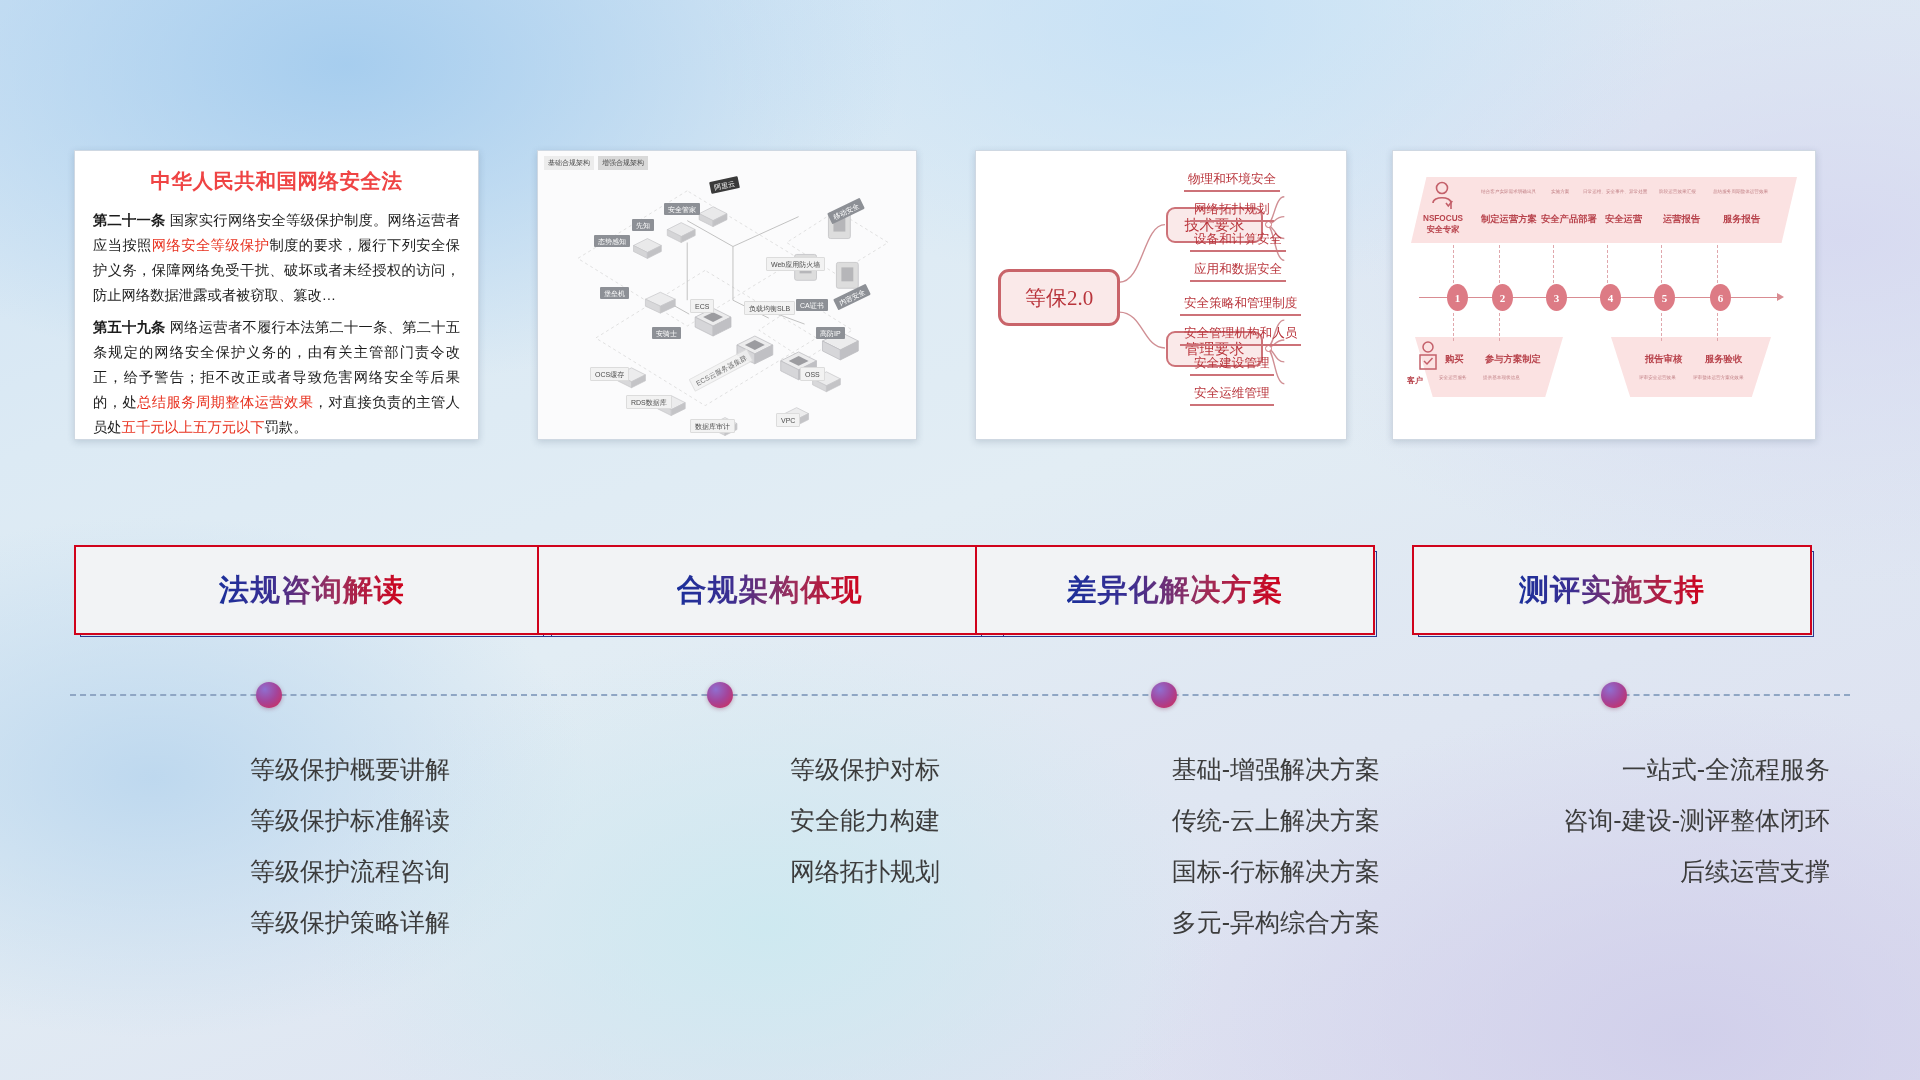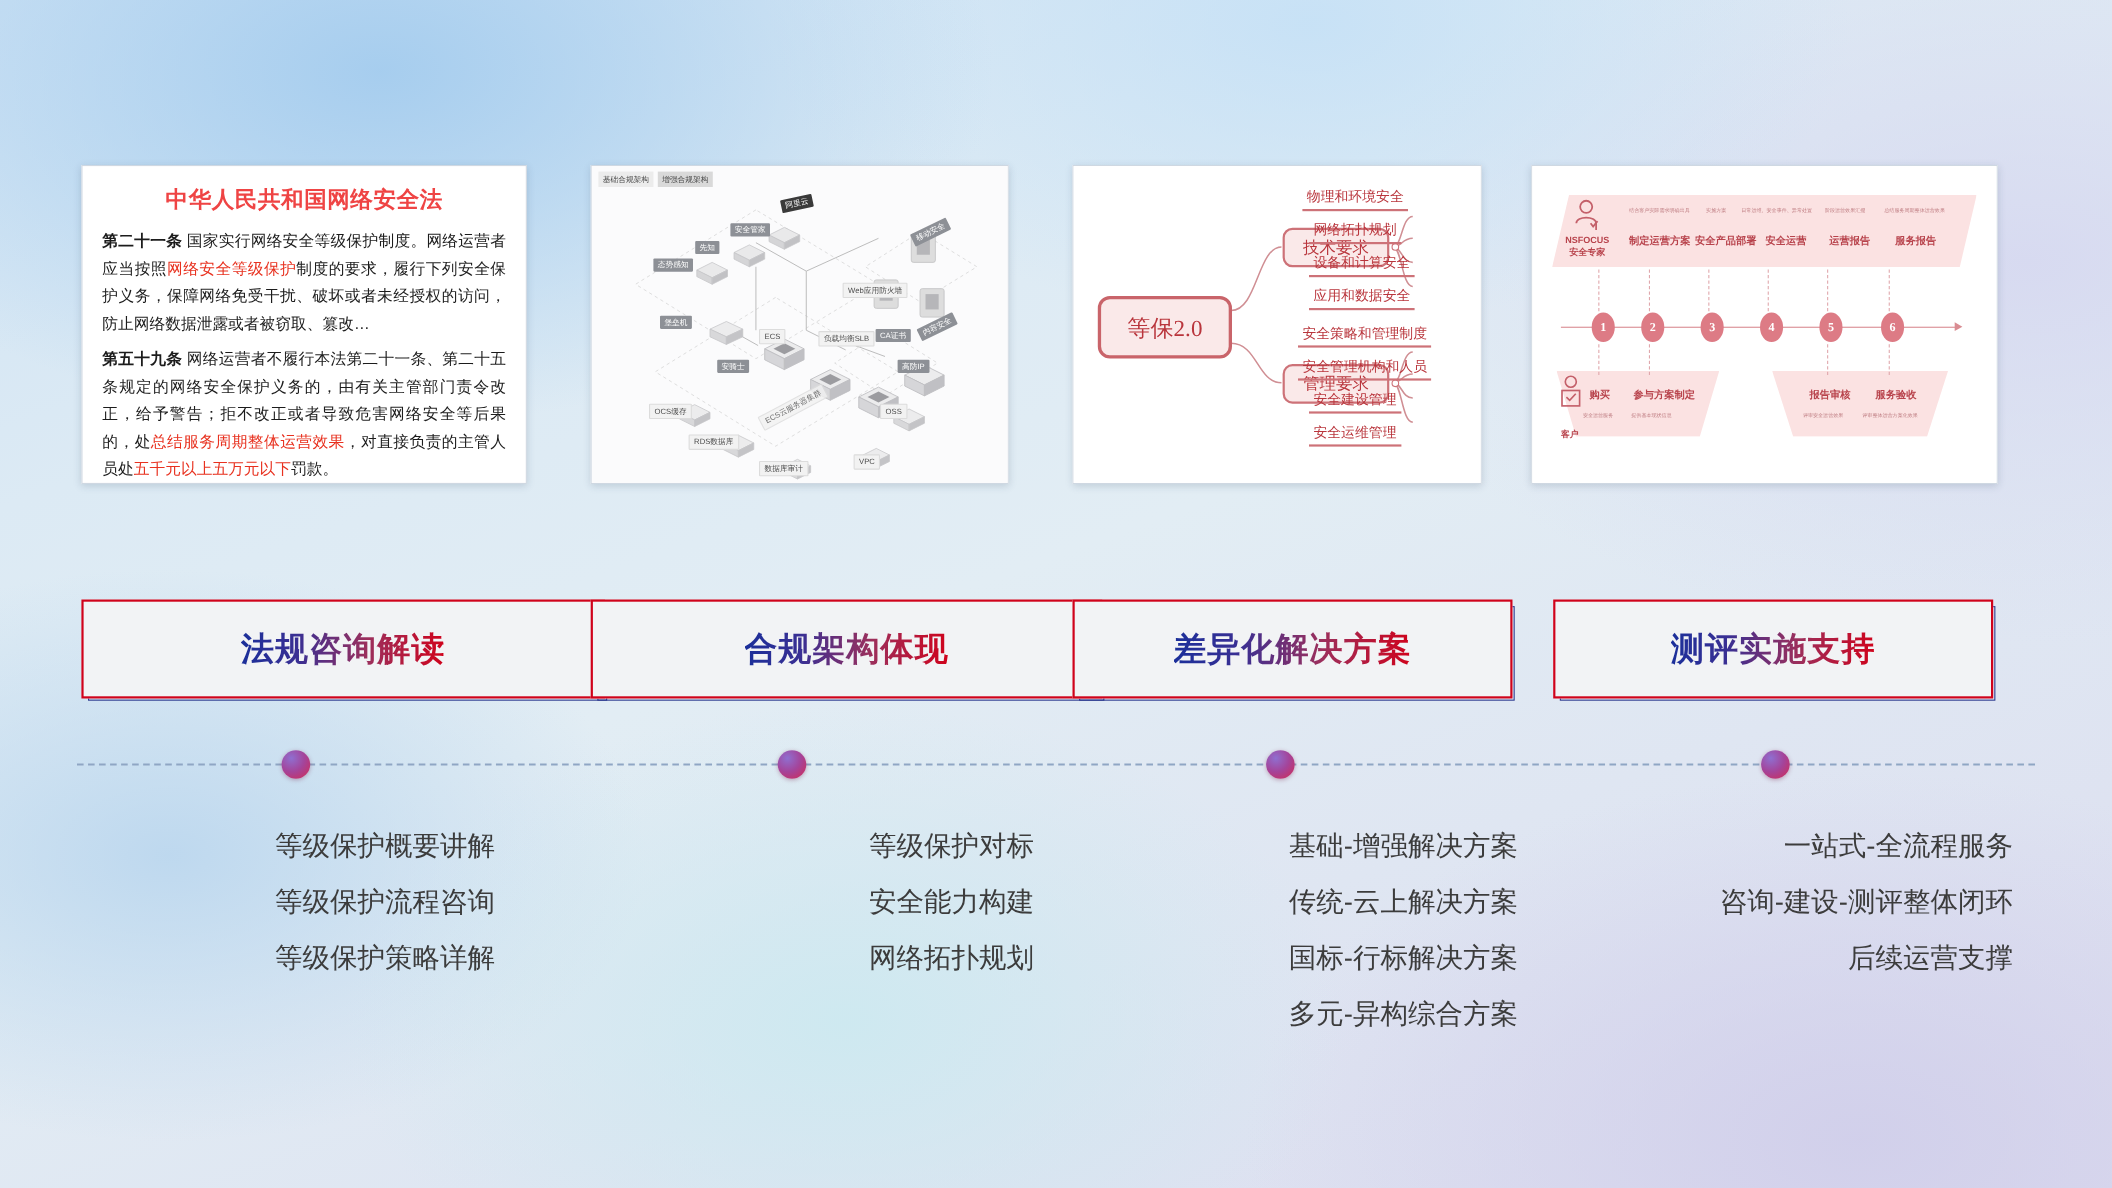--- a/index.html
+++ b/index.html
@@ -385,21 +385,21 @@
       <div class="tl-dash" style="left:60px;top:162px;height:28px;"></div>
       <div class="tl-dash" style="left:106px;top:162px;height:28px;"></div>
       <div class="tl-dash" style="left:268px;top:162px;height:28px;"></div>
       <div class="tl-dash" style="left:324px;top:162px;height:28px;"></div>
 
       <svg style="position:absolute;left:24px;top:190px;" width="22" height="32" viewBox="0 0 22 32">
         <circle cx="11" cy="6" r="5" fill="none" stroke="#c4606a" stroke-width="1.5"></circle>
         <rect x="3" y="14" width="16" height="14" fill="none" stroke="#c4606a" stroke-width="1.5"></rect>
         <path d="M7 20 l3 3 5.5-6" fill="none" stroke="#c4606a" stroke-width="1.5"></path>
       </svg>
-      <div class="tl-lab" style="left:26px;top:224px;font-size:8px;margin-top:14px;">客户</div>
+      <div class="tl-lab" style="left:14px;top:224px;font-size:8px;">客户</div>
 
       <div class="tl-lab" style="left:52px;top:202px;">购买</div>
       <div class="tl-sub" style="left:46px;top:224px;">安全运营服务</div>
       <div class="tl-lab" style="left:92px;top:202px;">参与方案制定</div>
       <div class="tl-sub" style="left:90px;top:224px;">提供基本现状信息</div>
       <div class="tl-lab" style="left:252px;top:202px;">报告审核</div>
       <div class="tl-sub" style="left:246px;top:224px;">评审安全运营效果</div>
       <div class="tl-lab" style="left:312px;top:202px;">服务验收</div>
       <div class="tl-sub" style="left:300px;top:224px;">评审整体运营方案化效果</div>
     </div>
@@ -425,20 +425,21 @@
   <div class="tl-line"></div>
   <div class="tl-bullet" id="b1"></div>
   <div class="tl-bullet" id="b2"></div>
   <div class="tl-bullet" id="b3"></div>
   <div class="tl-bullet" id="b4"></div>
 </div>
 
 <div class="cols">
   <div class="col" id="c1">
     <div class="col-item">等级保护概要讲解</div>
+    <div class="col-item">等级保护标准解读</div>
     <div class="col-item">等级保护流程咨询</div>
     <div class="col-item">等级保护策略详解</div>
   </div>
   <div class="col" id="c2">
     <div class="col-item">等级保护对标</div>
     <div class="col-item">安全能力构建</div>
     <div class="col-item">网络拓扑规划</div>
   </div>
   <div class="col" id="c3">
     <div class="col-item">基础-增强解决方案</div>

